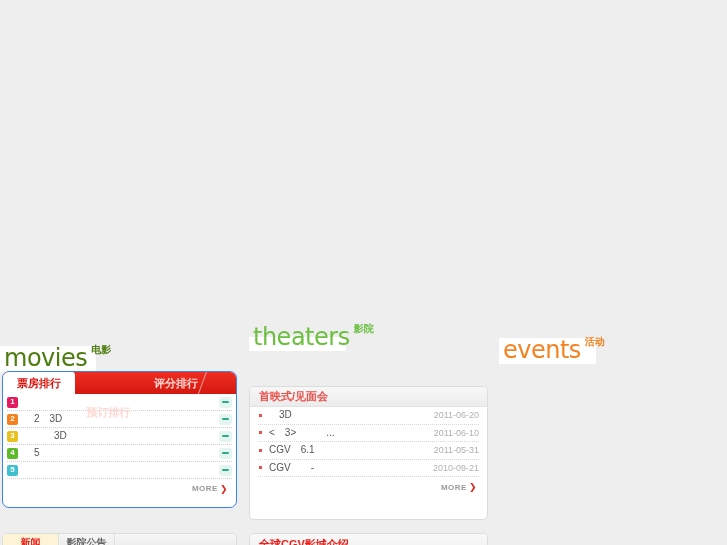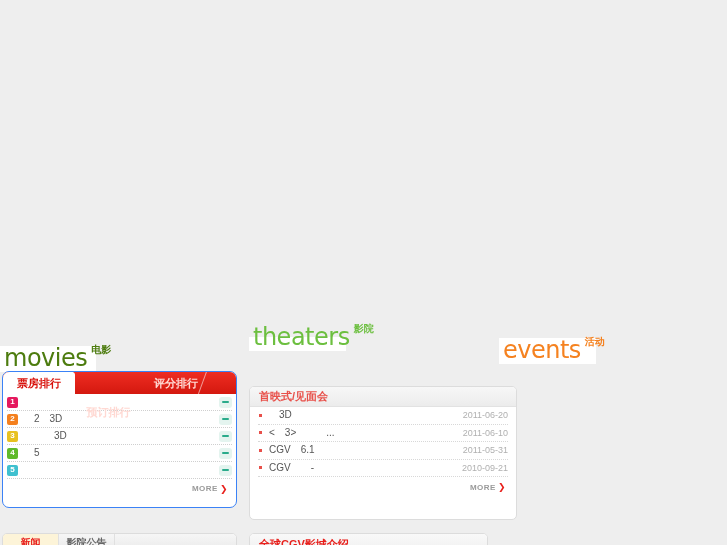--- a/index.html
+++ b/index.html
@@ -113,21 +113,21 @@
   .mmore {
     height: 19px; display: flex; align-items: center; justify-content: flex-end;
     padding-right: 4px; font-size: 8px; font-weight: bold; color: #9a9a9a;
     letter-spacing: 0.5px; cursor: pointer;
   }
   .mmore .arrow { color: #e8201c; margin-left: 2px; font-size: 9px; font-weight: bold; }
 
   
   .theaters-panel {
     position: absolute; left: 249px; top: 386px;
-    width: 268px; height: 134px;
+    width: 239px; height: 134px;
     background: #ffffff;
     border: 1px solid #dcdcdc;
     border-radius: 5px;
     overflow: hidden;
   }
   .tpanel-head {
     height: 20px;
     background: linear-gradient(to bottom, #f7f7f7 0%, #ececec 100%);
     border-bottom: 1px solid #e2e2e2;
     display: flex; align-items: center;

